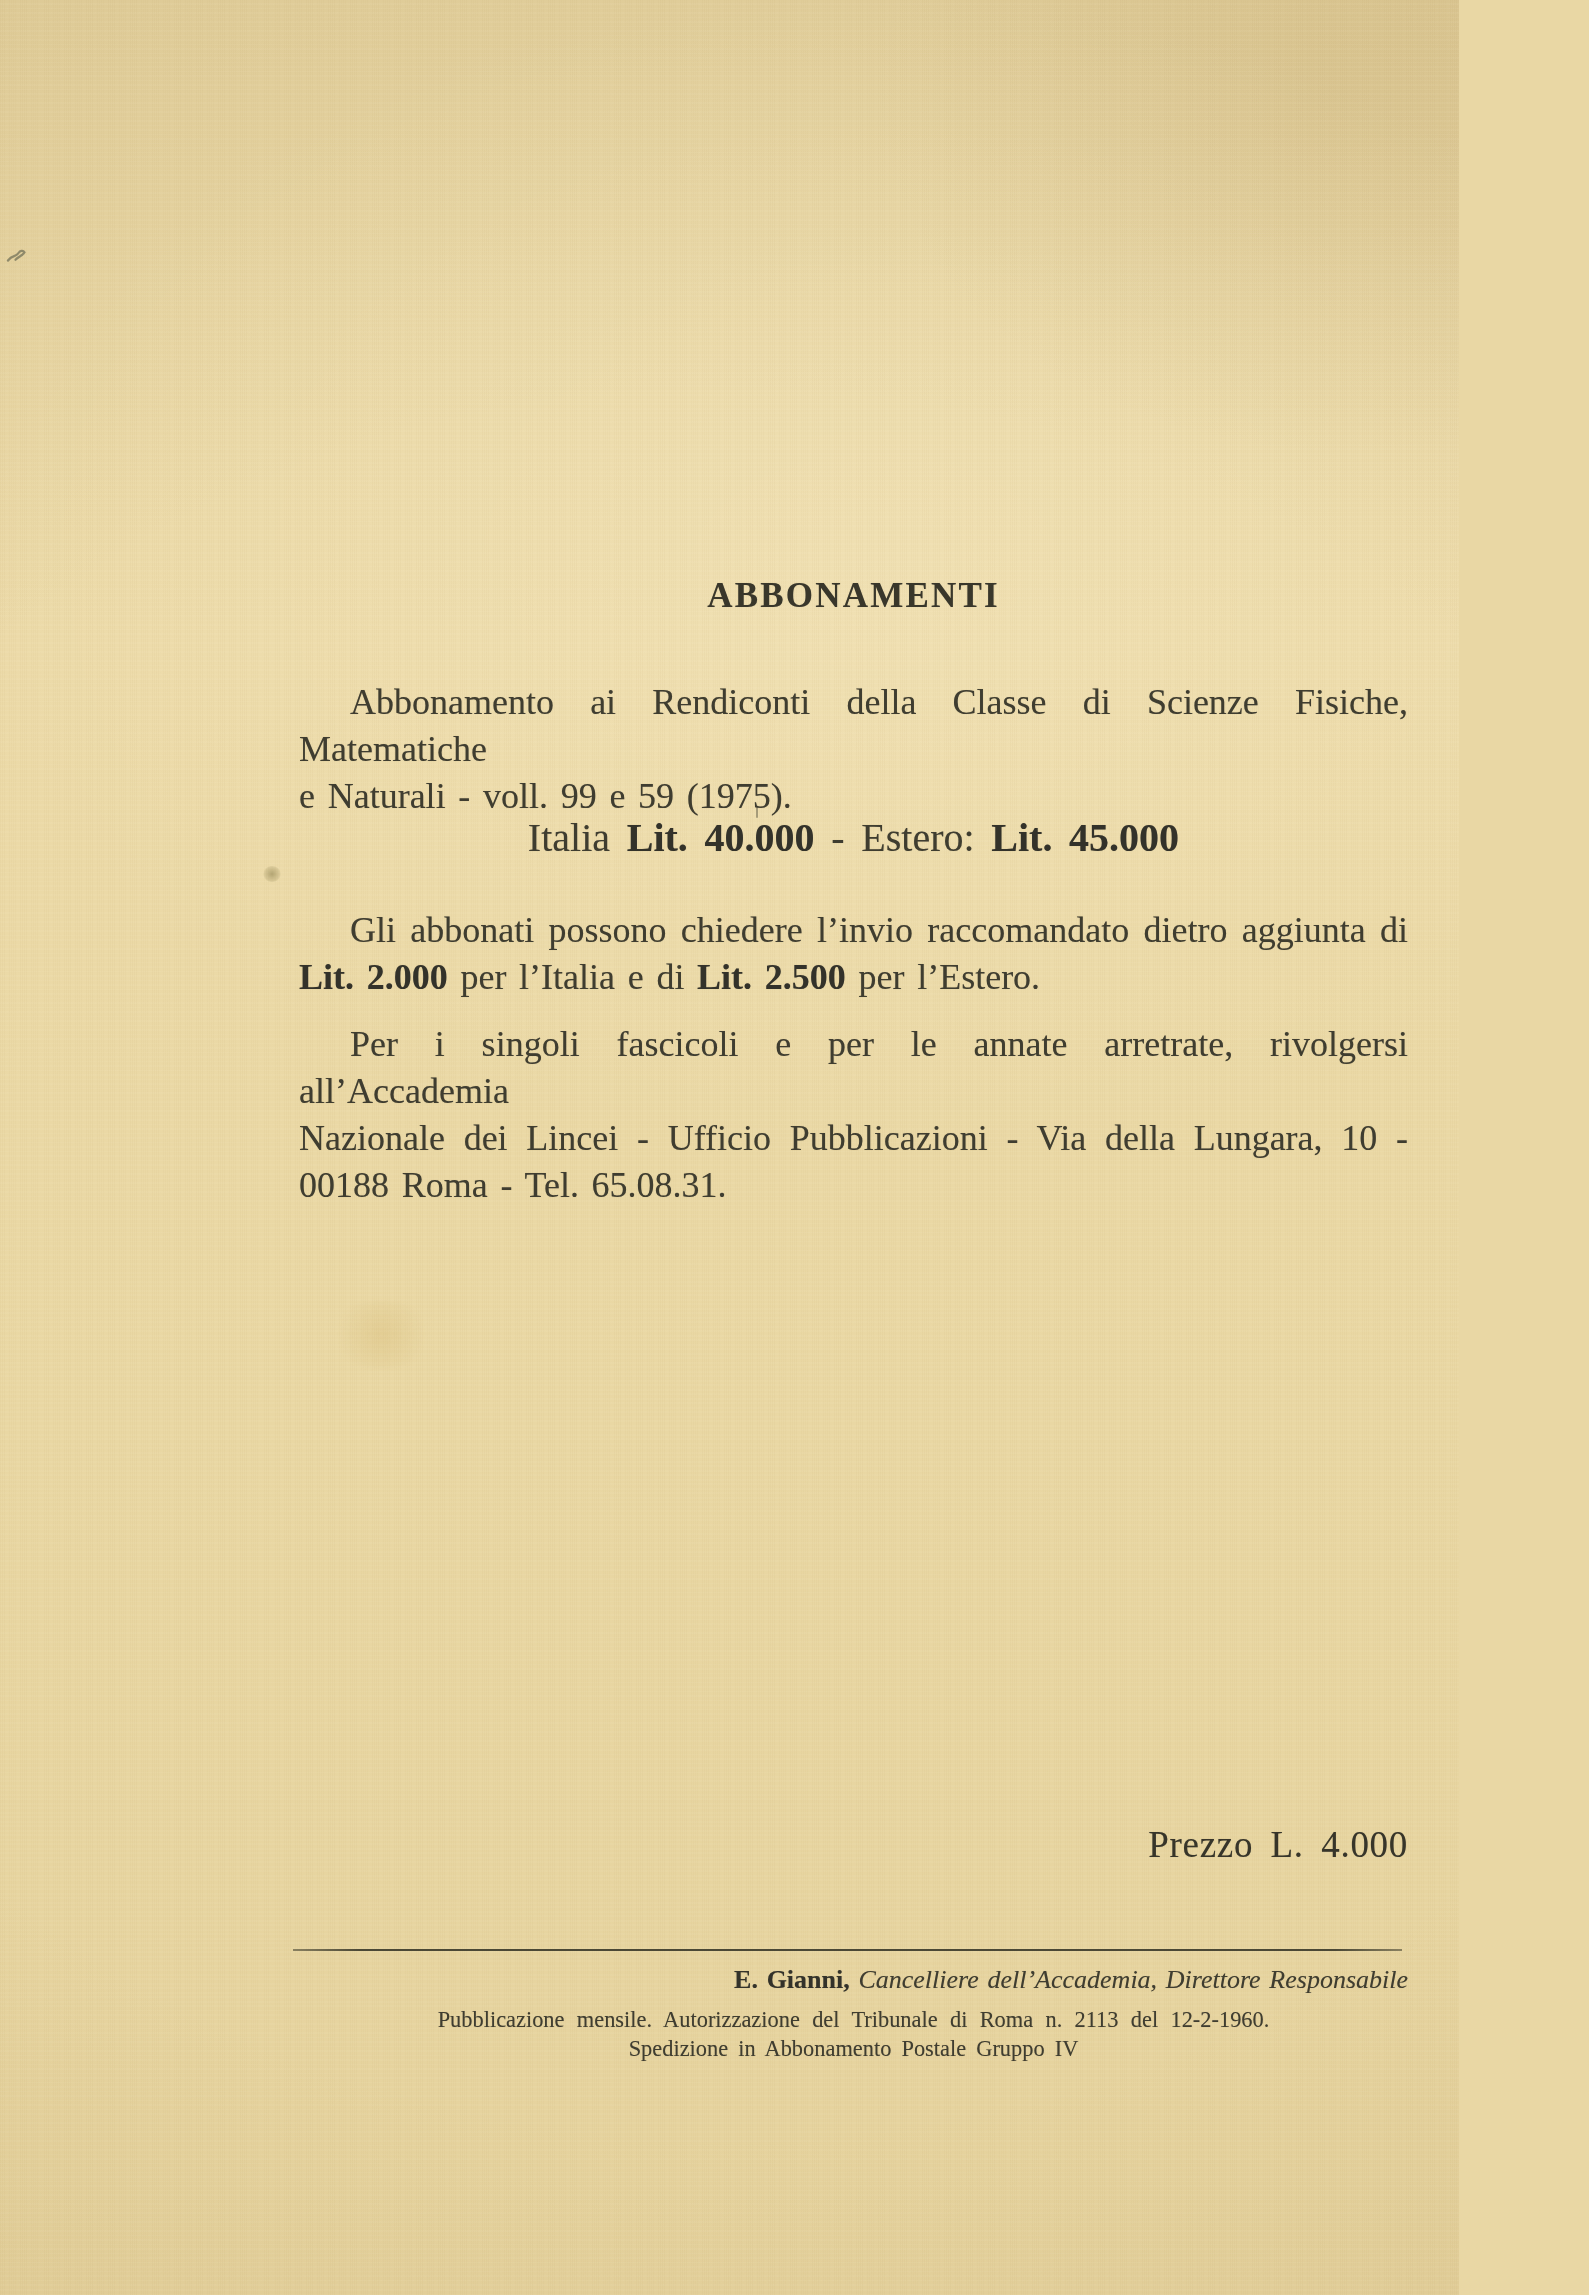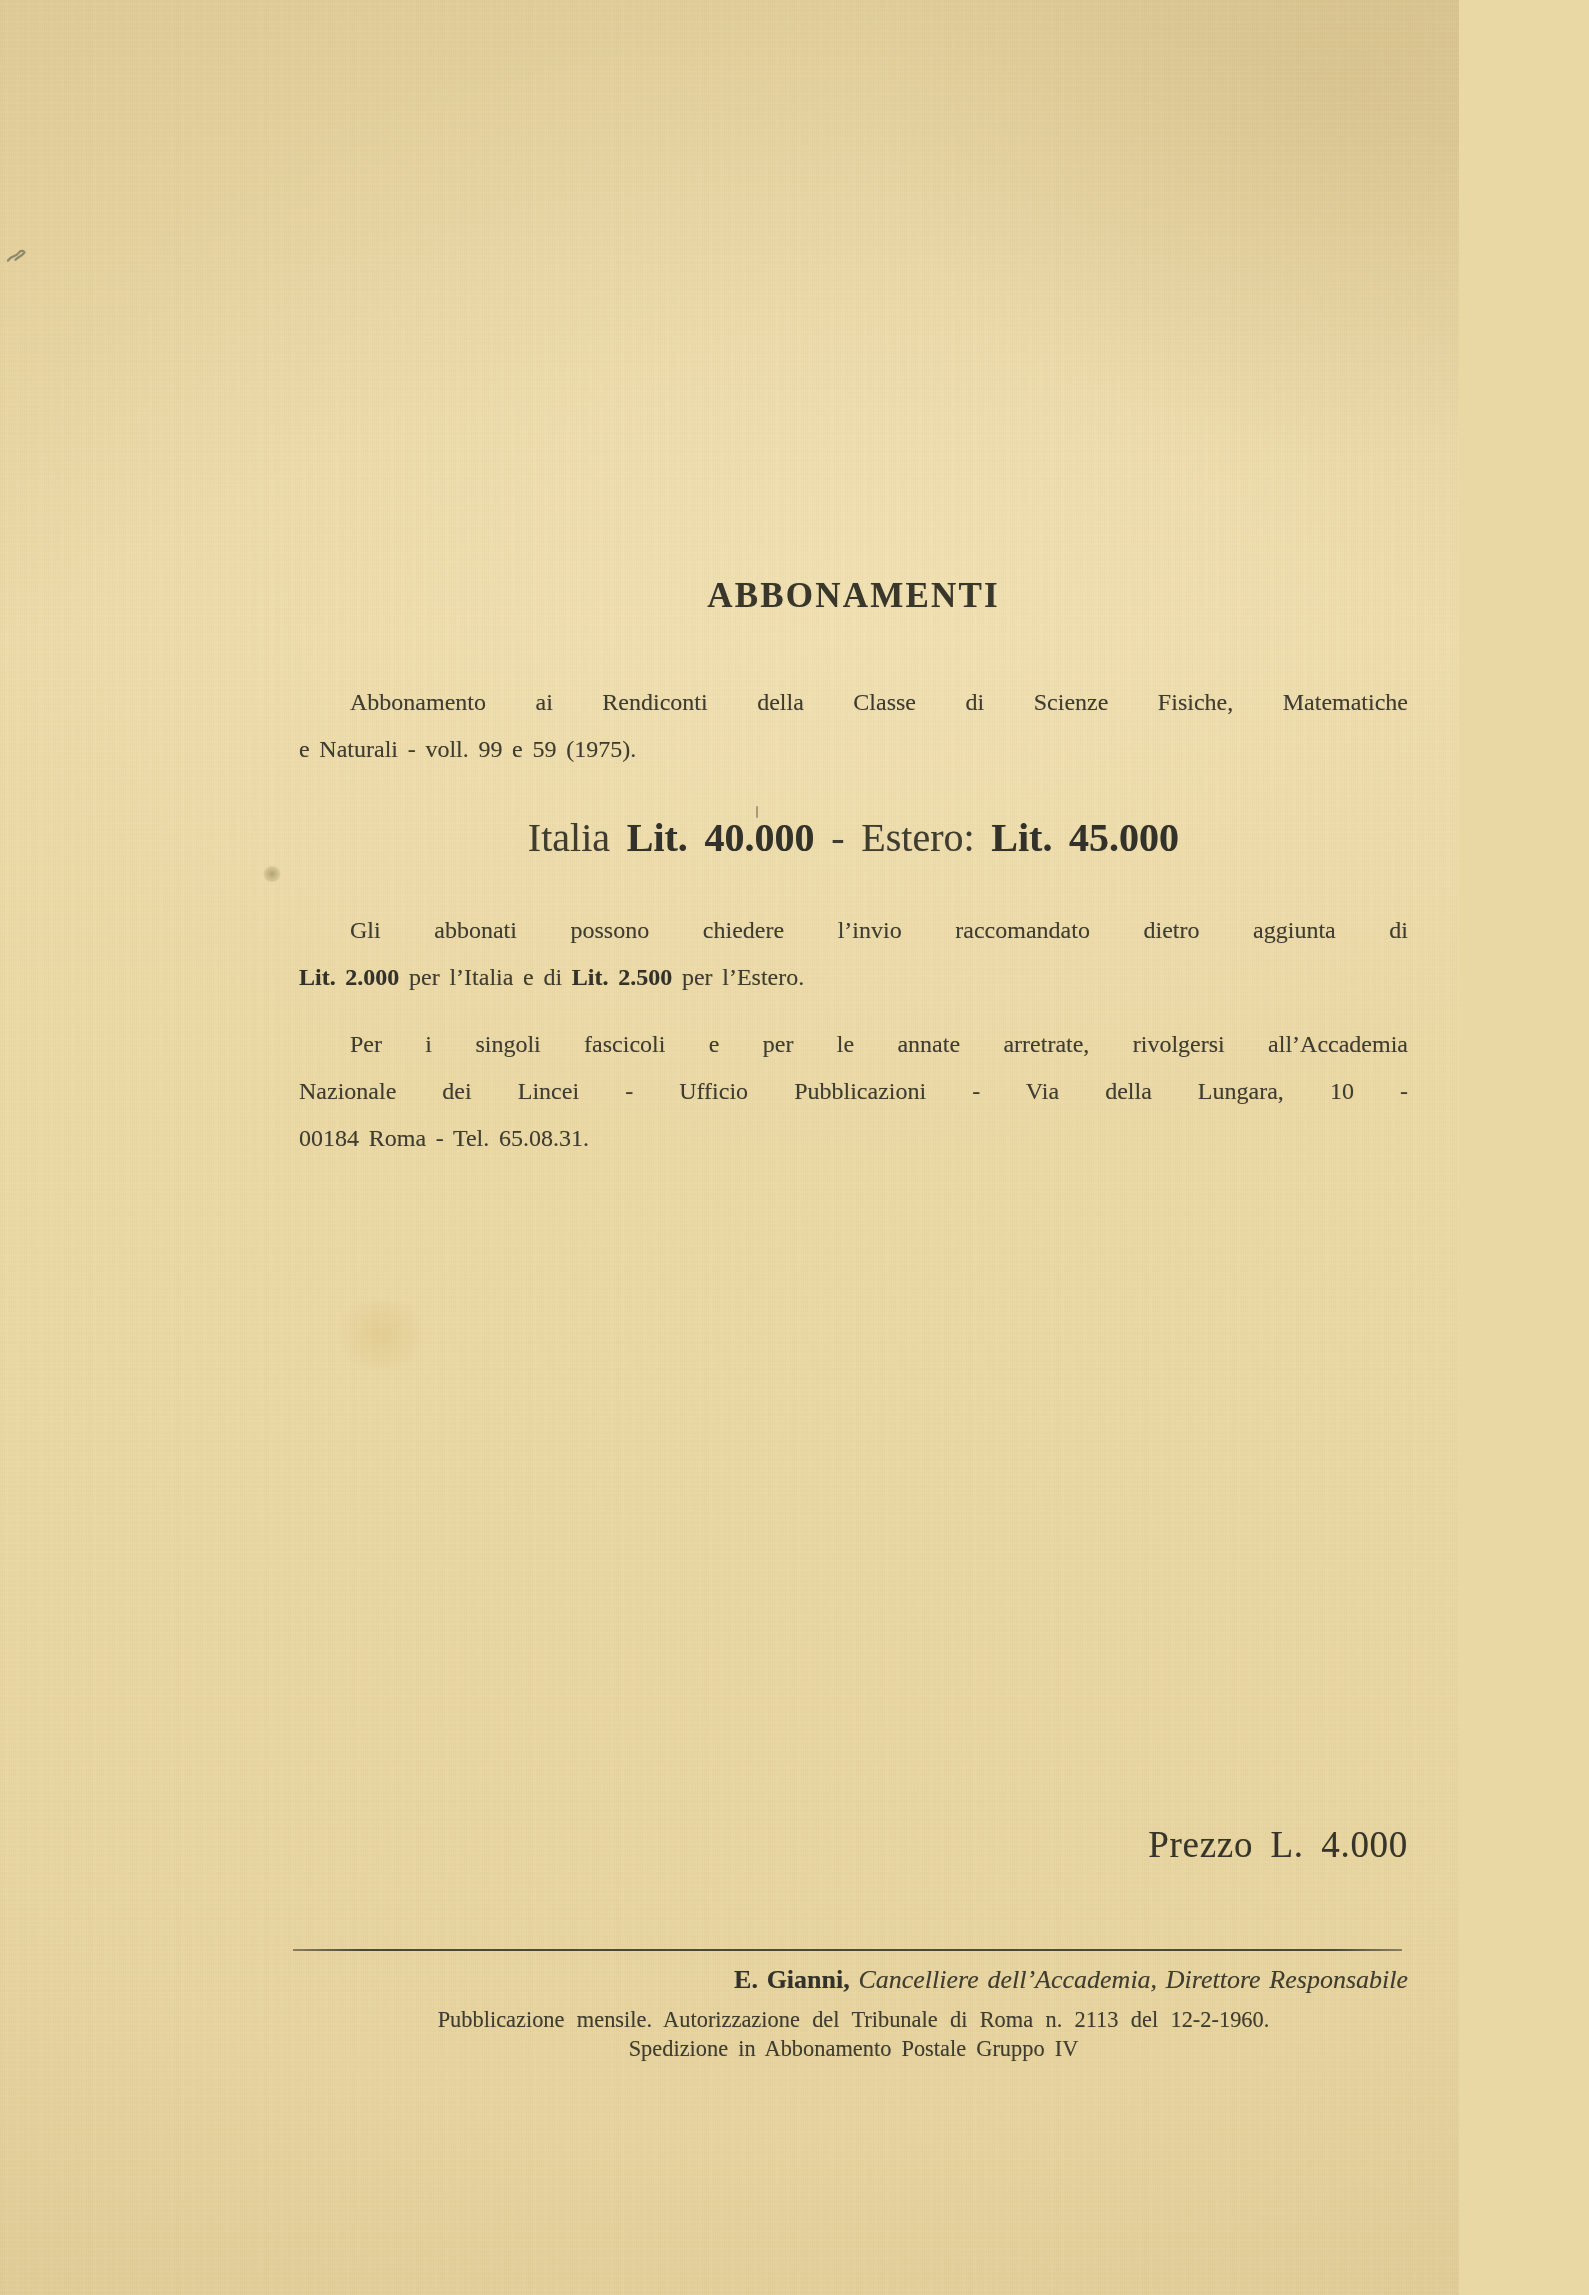--- a/index.html
+++ b/index.html
@@ -25,21 +25,21 @@
     background-image:
       repeating-linear-gradient(90deg, rgba(168,138,78,0.045) 0 0.7px, rgba(0,0,0,0) 0.7px 2.2px),
       repeating-linear-gradient(0deg, rgba(255,250,228,0.05) 0 1.5px, rgba(0,0,0,0) 1.5px 4.5px);
   }
   .block { position: absolute; left: 299px; width: 1109px; }
   .title {
     top: 576px; margin: 0;
     font-size: 35px; font-weight: bold; letter-spacing: 2.2px;
     text-align: center; color: #39372b;
   }
-  .para { font-size: 24px; line-height: 47px; word-spacing: 3.7px; }
+  .para { font-size: 36px; line-height: 47px; word-spacing: 3.7px; }
   .para1 { top: 679px; }
   .para2 { top: 907px; }
   .para3 { top: 1021px; }
   .pline { white-space: normal; }
   .justify { text-align: justify; text-align-last: justify; text-justify: inter-word; }
   .indent { text-indent: 51px; }
   .b { font-weight: bold; color: #33322a; }
   .i { font-style: italic; }
   .priceline {
     top: 819px; font-size: 40px; line-height: 37px;
@@ -101,21 +101,21 @@
   <div class="block priceline"><span>Italia </span><span class="b">Lit. 40.000</span><span> - Estero: </span><span class="b">Lit. 45.000</span></div>
 
   <div class="block para para2">
     <div class="pline justify indent">Gli abbonati possono chiedere l’invio raccomandato dietro aggiunta di</div>
     <div class="pline"><span class="b">Lit. 2.000</span><span> per l’Italia e di </span><span class="b">Lit. 2.500</span><span> per l’Estero.</span></div>
   </div>
 
   <div class="block para para3">
     <div class="pline justify indent">Per i singoli fascicoli e per le annate arretrate, rivolgersi all’Accademia</div>
     <div class="pline justify">Nazionale dei Lincei - Ufficio Pubblicazioni - Via della Lungara, 10 -</div>
-    <div class="pline">00184 Roma - Tel. 65.08.31.</div>
+    <div class="pline">00188 Roma - Tel. 65.08.31.</div>
   </div>
 
   <div class="block prezzo">Prezzo L. 4.000</div>
 
   <div class="rule"></div>
 
   <div class="block footer1"><span class="b">E. Gianni,</span><span class="i"> Cancelliere dell’Accademia, Direttore Responsabile</span></div>
   <div class="block footer2">Pubblicazione mensile. Autorizzazione del Tribunale di Roma n. 2113 del 12-2-1960.</div>
   <div class="block footer3">Spedizione in Abbonamento Postale Gruppo IV</div>
 </div>

